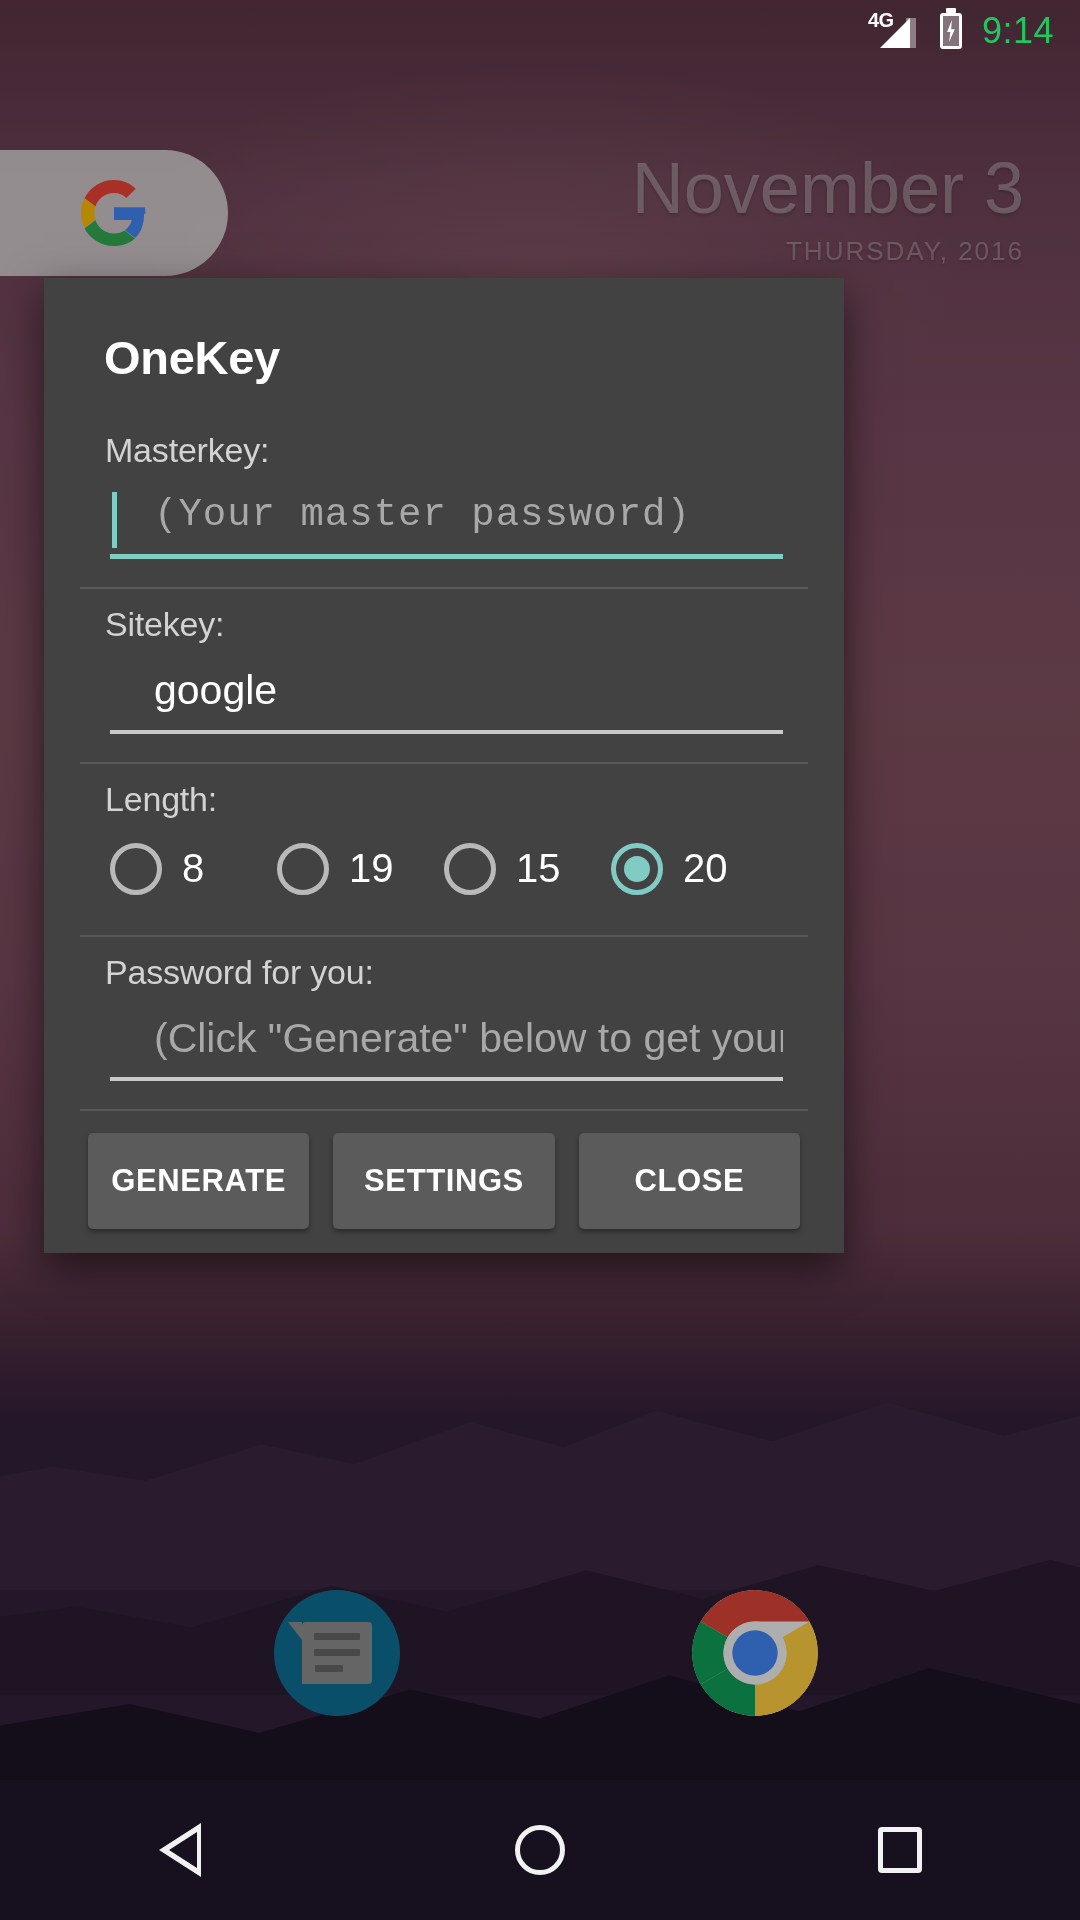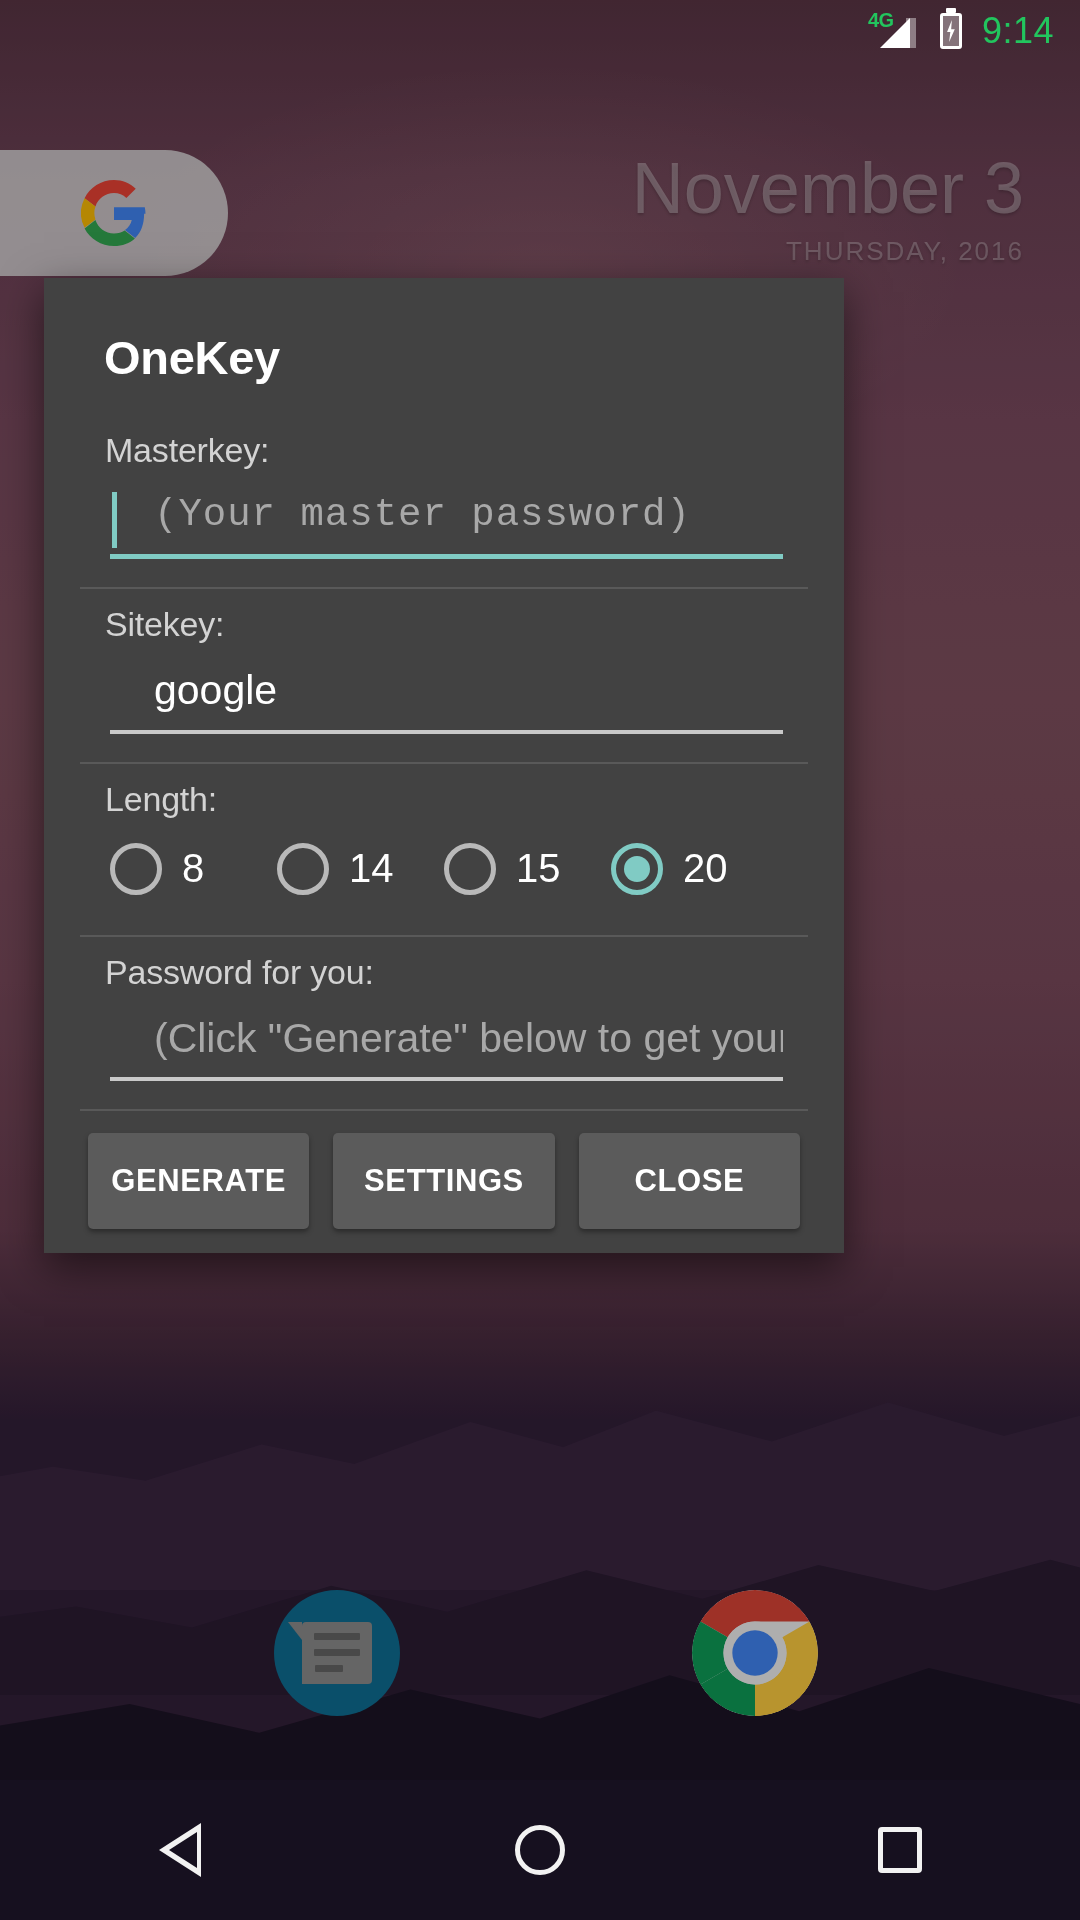--- a/index.html
+++ b/index.html
@@ -111,21 +111,21 @@
     bottom: 3px;
     width: 10px;
     height: 30px;
     background: rgba(255,255,255,.40);
   }
   .sig-4g {
     position: absolute;
     left: -10px;
     top: -2px;
     font-size: 20px;
-    color: #22c55e;
+    color: #ffffff;
     font-weight: bold;
     letter-spacing: -.5px;
   }
   .battery {
     position: relative;
     width: 22px;
     height: 36px;
     border: 3px solid #fff;
     border-radius: 3px;
     box-sizing: border-box;
@@ -535,21 +535,21 @@
 
     <div class="field-block">
       <div class="flabel">Length:</div>
       <div class="radio-row">
         <div class="radio-item">
           <div class="radio-circle"></div>
           <div class="radio-label">8</div>
         </div>
         <div class="radio-item">
           <div class="radio-circle"></div>
-          <div class="radio-label">14</div>
+          <div class="radio-label">19</div>
         </div>
         <div class="radio-item">
           <div class="radio-circle"></div>
           <div class="radio-label">15</div>
         </div>
         <div class="radio-item">
           <div class="radio-circle sel"></div>
           <div class="radio-label">20</div>
         </div>
       </div>

